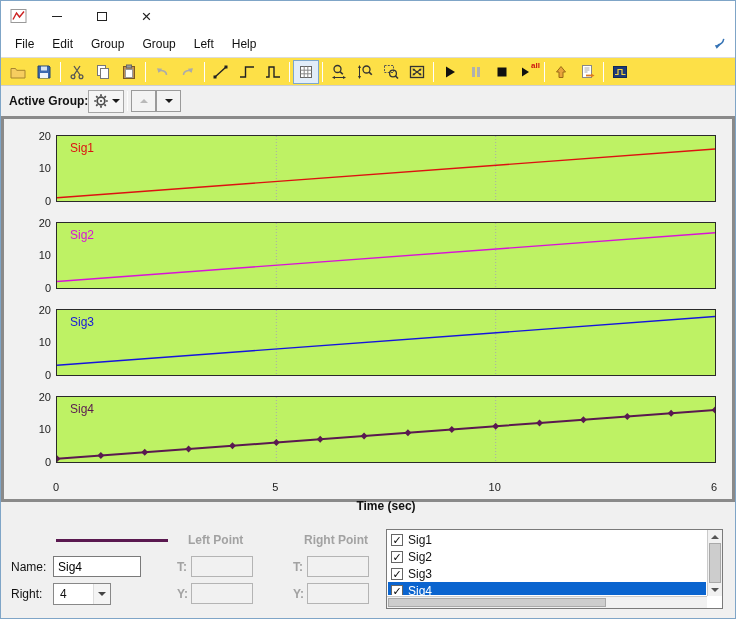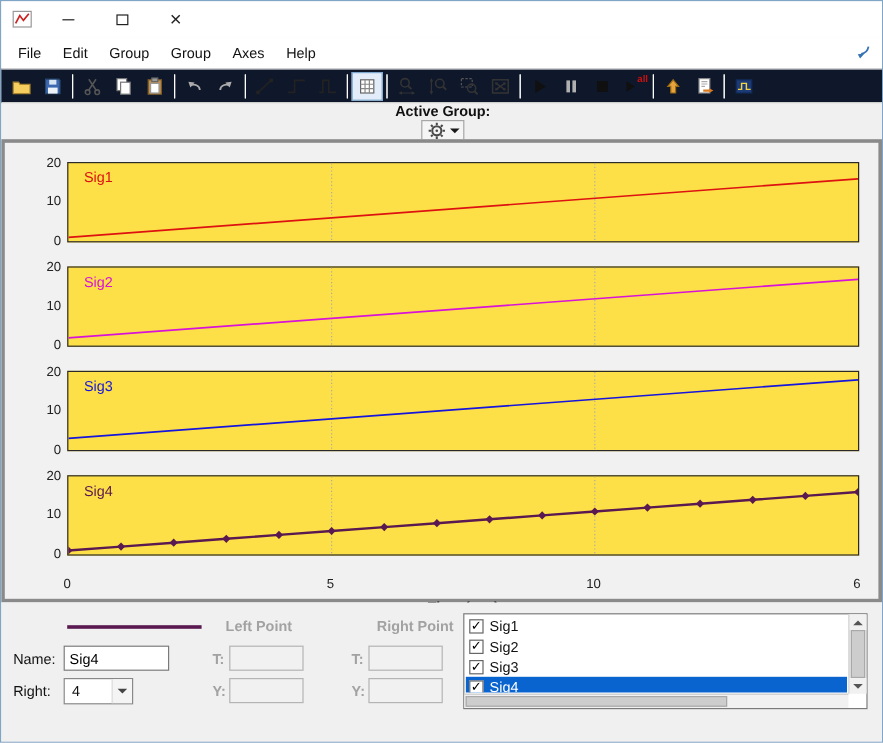--- a/index.html
+++ b/index.html
@@ -15,52 +15,52 @@
   .glyph-min { width:10px; height:1px; background:#222; }
   .glyph-max { width:10px; height:9px; border:1px solid #222; }
   .glyph-close { font-size:17px; line-height:17px; color:#222; }
 
   
   .menubar { height:26px; background:#fff; display:flex; align-items:center; padding-left:5px; position:relative; }
   .menu-item { padding:5px 9px; }
   .dock-btn { position:absolute; right:5px; top:5px; width:18px; height:16px; }
 
   
-  .toolbar { height:29px; background:#0f172a; border-top:1px solid #dcdcdc; border-bottom:1px solid #cfcfcf; display:flex; align-items:center; padding-left:4px; }
+  .toolbar { height:29px; background:#fde047; border-top:1px solid #dcdcdc; border-bottom:1px solid #cfcfcf; display:flex; align-items:center; padding-left:4px; }
   .tbtn { width:26px; height:24px; display:flex; align-items:center; justify-content:center; position:relative; border:1px solid transparent; }
   .tbtn.pressed { border:1px solid #7da7cc; background:#e2edf9; }
   .tbtn .all-sup { position:absolute; top:0; right:0; color:#c11; font-size:8px; font-weight:bold; }
   .tsep { width:1px; height:20px; background:#c4c4c4; border-right:1px solid #fdfdfd; margin:0 3px; flex:0 0 auto; }
 
   
-  .groupbar { height:30px; display:flex; align-items:center; gap:0; padding:0 6px 0 8px; background:#f0f0f0;flex-direction:column; }
+  .groupbar { height:30px; display:flex; align-items:center; gap:0; padding:0 6px 0 8px; background:#f0f0f0; }
   .group-label { font-weight:bold; white-space:nowrap; }
   .combo { display:flex; align-items:center; background:#fff; border:1px solid #888; height:22px; padding-left:6px; position:relative; }
   .combo.grow { flex:1; }
   .combo-arrow { margin-left:auto; width:17px; align-self:stretch; display:flex; align-items:center; justify-content:center; border-left:1px solid #ddd; background:#f4f4f4; }
   .tri-down { width:0; height:0; border-left:4px solid transparent; border-right:4px solid transparent; border-top:4px solid #444; display:inline-block; }
   .tri-up { width:0; height:0; border-left:4px solid transparent; border-right:4px solid transparent; border-bottom:4px solid #b9b9b9; display:inline-block; }
   .gearbtn { width:36px; height:23px; border:1px solid #a6a6a6; background:#f5f5f5; display:flex; align-items:center; justify-content:center; gap:3px; }
   .pairbtn { width:25px; height:22px; border:1px solid #9a9a9a; background:#f3f3f3; display:flex; align-items:center; justify-content:center; }
   .pairbtn .dark { border-top-color:#1a1a1a; }
 
   
   .plot-panel { height:386px; background:#f1f1f1; border:3px solid #8a8a8a; padding-top:16px; position:relative; }
-  .plot-row { position:relative; width:660px; height:67px; margin:0 0 20px 52px; background:#fde047; border:1px solid #2a2a2a; }
+  .plot-row { position:relative; width:660px; height:67px; margin:0 0 20px 52px; background:#bef264; border:1px solid #2a2a2a; }
   .plotsvg { position:absolute; left:0; top:0; display:block; }
   .ylabels { position:absolute; left:-34px; top:0; width:28px; height:100%; font-size:11px; color:#222; }
   .ylabels span { position:absolute; right:0; }
   .yt0 { top:-6px; } .yt1 { top:calc(50% - 7px); } .yt2 { bottom:-6px; }
   .sig-label { position:absolute; left:13px; top:5px; font-size:12px; }
   .xlabels { position:relative; width:660px; height:13px; margin-left:52px; font-size:11px; color:#222; }
   .xlabels span { position:absolute; top:-2px; transform:translateX(-50%); }
   .time-label { width:660px; margin-left:52px; text-align:center; font-weight:bold; margin-top:3px; }
 
   
-  .editor { height:93px; position:relative; background:#f0f0f0; }
+  .editor { height:93px; position:relative; background:#f0f0f0;margin-top:18px; }
   .swatch { position:absolute; left:55px; top:19px; width:112px; height:3px; }
   .ptlabel { position:absolute; top:13px; font-weight:bold; color:#a2a2a2; }
   .flabel { position:absolute; font-weight:normal; }
   .dlabel { position:absolute; font-weight:bold; color:#a2a2a2; }
   .field { position:absolute; height:21px; border:1px solid #7a7a7a; font:12px "Liberation Sans",sans-serif; padding:0 4px; background:#fff; }
   .field:disabled { background:#f1f1f1; border-color:#b4b4b4; }
   .small-combo { position:absolute; }
 
   .listbox { position:absolute; left:385px; top:9px; width:337px; height:80px; background:#fff; border:1px solid #7a7a7a; }
   .listrows { position:absolute; top:1px; left:1px; right:16px; bottom:13px; overflow:hidden; }
@@ -102,21 +102,21 @@
     <div class="win-btn">
         <span class="glyph-close">×</span>
       </div>
   </div>
 
   <div class="menubar">
     <span class="menu-item">File</span>
     <span class="menu-item">Edit</span>
     <span class="menu-item">Group</span>
     <span class="menu-item">Group</span>
-    <span class="menu-item">Axes</span>
+    <span class="menu-item">Left</span>
     <span class="menu-item">Help</span>
     <span class="dock-btn">
       <svg width="16" height="15" viewBox="0 0 16 16">
           <path d="M12 3a8 8 0 0 1-6.5 6.5" fill="none" stroke="#3573b5" stroke-width="1.6"></path>
           <polygon points="2.5,9.8 8.5,9.2 4.5,13.5" fill="#3573b5"></polygon>
         </svg>
     </span>
   </div>
 
   <div class="toolbar">
@@ -368,21 +368,21 @@
         <span style="left: 219.333px;">5</span>
         <span style="left: 438.667px;">10</span>
         <span style="left: 658px;">6</span>
       </div>
     <div class="time-label">Time (sec)</div>
   </div>
 
   <div class="editor">
     <div class="swatch" style="background: rgb(90, 25, 80);"></div>
     <span class="ptlabel" style="left:187px">Left Point</span>
-    <span class="ptlabel" style="left:313px">Right Point</span>
+    <span class="ptlabel" style="left:303px">Right Point</span>
 
     <span class="flabel" style="left:10px;top:40px">Name:</span>
     <input class="field" style="left: 52px; top: 36px; width: 88px;" value="Sig4">
     <span class="flabel" style="left:10px;top:67px">Right:</span>
     <div class="combo small-combo" style="left:52px;top:63px;width:58px">
       <span>4</span>
       <span class="combo-arrow">
           <i class="tri-down"></i>
         </span>
     </div>

